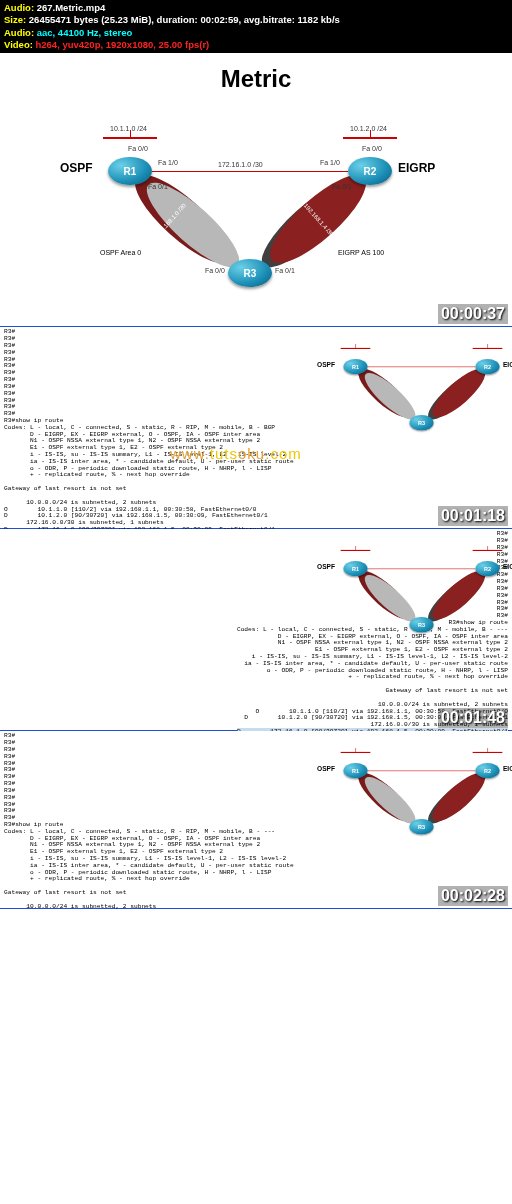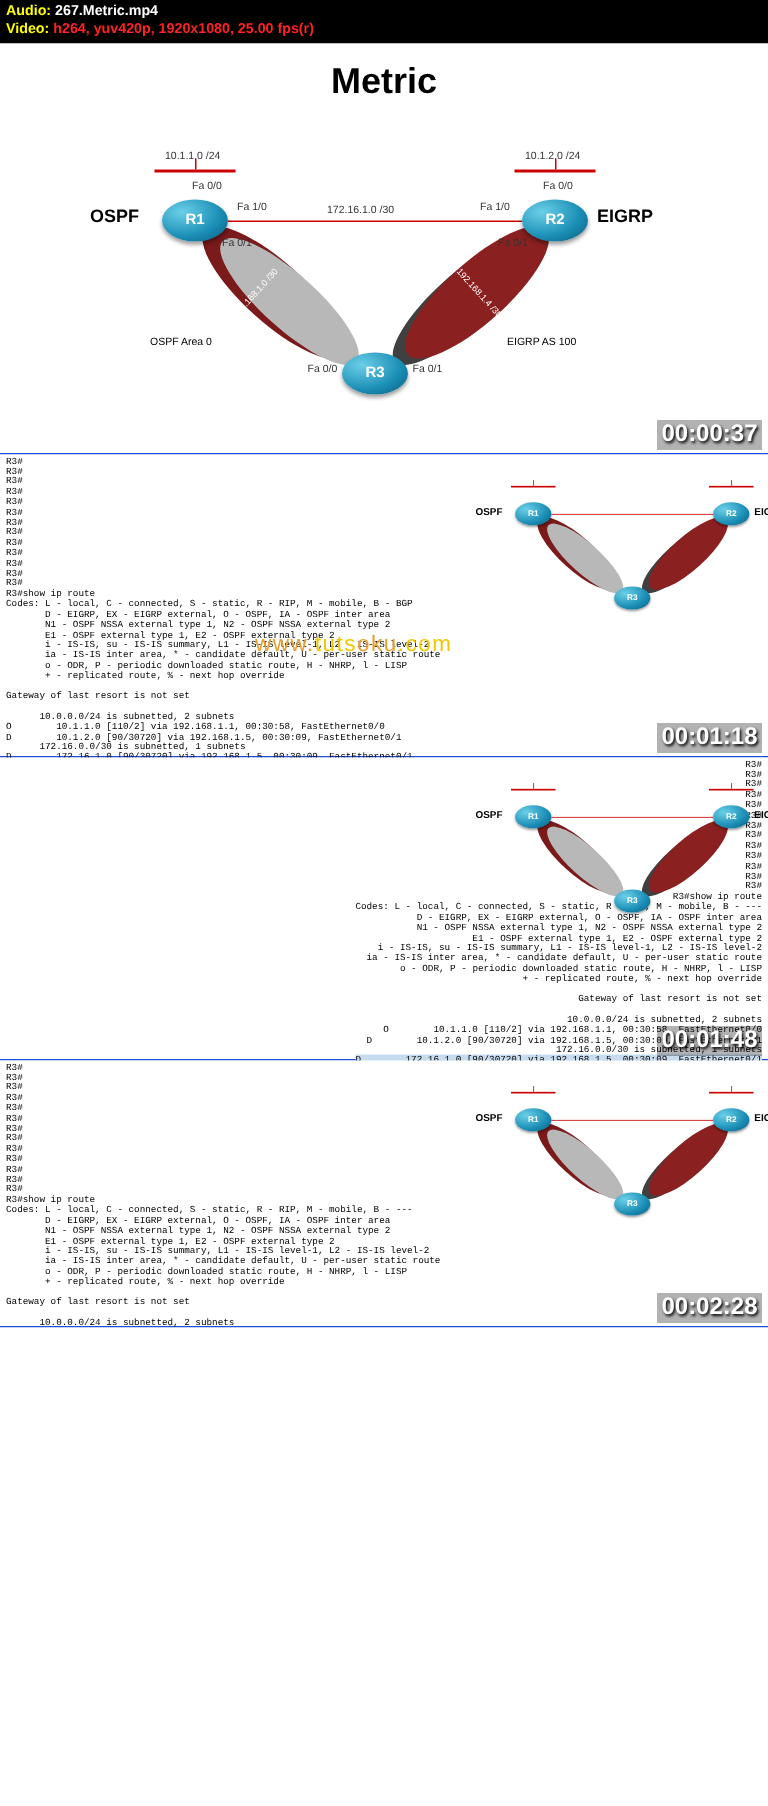--- a/index.html
+++ b/index.html
@@ -34,20 +34,22 @@
 .watermark { position:absolute; font-family:Arial; font-size:15px; font-weight:normal; letter-spacing:1px; }
 .watermark span.o { color:#e8a030; }
 .watermark span.y { color:#f0c800; }
 .hl { background:#c8dcf0; }
 </style>
 </head>
 <body>
 
 <div class="header">
   <div><span class="yellow">Audio:</span> <span class="white">267.Metric.mp4</span></div>
+  <div><span class="yellow">Size:</span> <span class="white">26455471 bytes (25.23 MiB), duration: 00:02:59, avg.bitrate: 1182 kb/s</span></div>
+  <div><span class="yellow">Audio:</span> <span class="cyan">aac, 44100 Hz, stereo</span></div>
   <div><span class="yellow">Video:</span> <span class="red">h264, yuv420p, 1920x1080, 25.00 fps(r)</span></div>
 </div>
 
 <div class="panel top">
   <div class="title">Metric</div>
   <div class="diagram">
 
     <div class="subnet-box" style="left:103px; top:38px;"></div>
     <div class="net-label" style="left:110px; top:26px;">10.1.1.0 /24</div>
     <div class="subnet-box" style="left:343px; top:38px;"></div>

